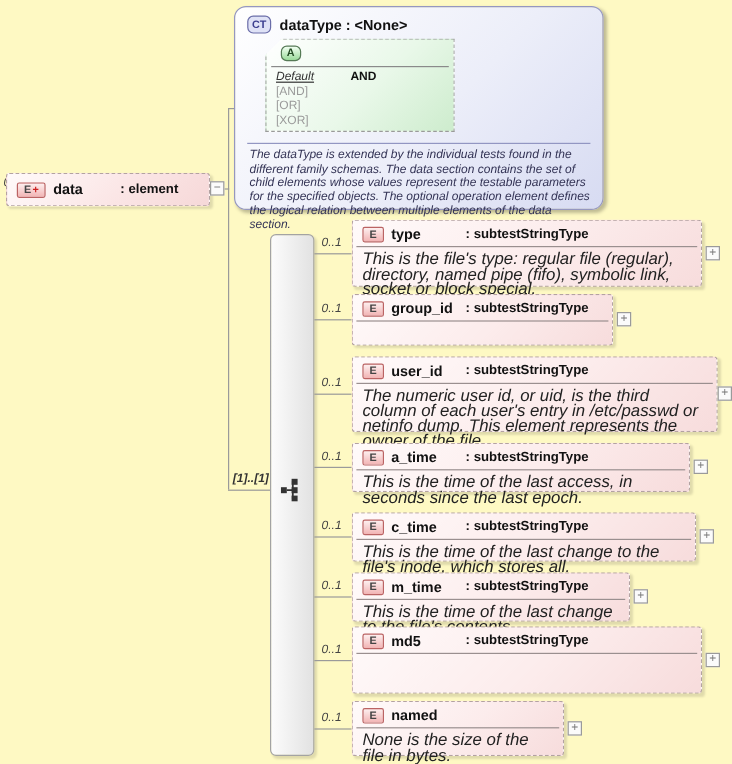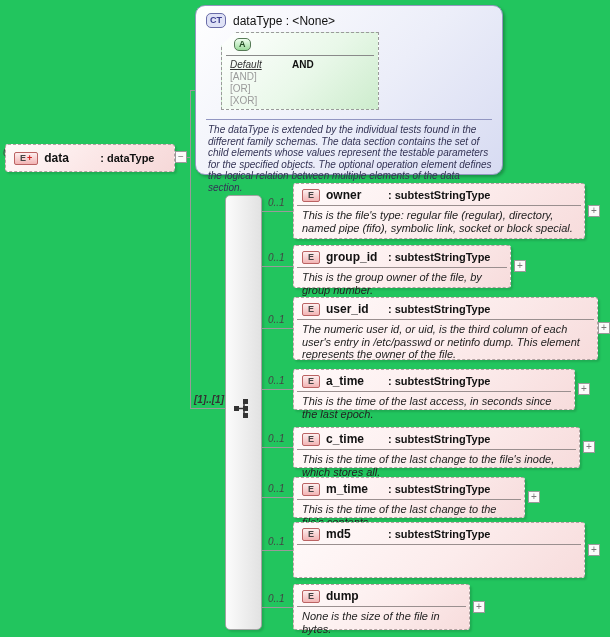--- a/index.html
+++ b/index.html
@@ -1,36 +1,36 @@
 <!DOCTYPE html>
 <html><head>
 <meta charset="utf-8">
 <style>
   html,body{margin:0;padding:0;background:#fff;}
   #stage{
-    position:relative;width:610px;height:637px;background:#22c55e;
+    position:relative;width:610px;height:637px;background:#fef9c3;
     font-family:"Liberation Sans",sans-serif;overflow:hidden;
   }
   .line{position:absolute;background:#9a9a9a;}
   .card{position:absolute;font-style:italic;font-size:10px;color:#444;white-space:nowrap;}
   .occur{position:absolute;font-style:italic;font-weight:bold;font-size:10px;color:#333;white-space:nowrap;}
 
   
   .ctbox{
     position:absolute;left:195px;top:5px;width:308px;height:170px;
     background:linear-gradient(135deg,#ffffff 0%,#eceef9 55%,#d7dbf2 100%);
     border:1px solid #9597c0;border-radius:10px;
     box-shadow:2px 2px 3px rgba(0,0,0,0.25);box-sizing:border-box;
   }
   .ctheader{display:flex;align-items:center;gap:7px;padding:7px 10px 4px 10px;}
   .cticon{
     font-size:9px;font-weight:bold;color:#3c3f8f;background:#dfe2f6;
     border:1px solid #6a6da8;border-radius:5px;padding:1px 3px;line-height:11px;
   }
-  .cttitle{font-size:12px;font-weight:normal;color:#111;}
+  .cttitle{font-size:12px;font-weight:bold;color:#111;}
 
   
   .attrbox{
     position:absolute;left:25px;top:26px;width:158px;height:78px;
     background:linear-gradient(135deg,#ffffff 0%,#e9f8e9 55%,#cdeccd 100%);
     border:1px dashed #9a9a9a;box-sizing:border-box;
     clip-path:polygon(14px 0,100% 0,100% 100%,0 100%,0 14px);
     box-shadow:2px 2px 2px rgba(0,0,0,0.12);
   }
   .attrheader{display:flex;align-items:center;gap:6px;padding:5px 6px 3px 12px;}
@@ -64,21 +64,21 @@
   .eicon{
     font-size:9px;font-weight:bold;color:#444;text-align:center;
     background:linear-gradient(#fdefef,#f2b4b4);
     border:1px solid #bb6363;border-radius:2px;padding:0 5px;line-height:11px;flex:none;
   }
   .eicon .plus{color:#cc2222;font-weight:bold;margin-left:1px;}
   .ename{font-size:12px;font-weight:bold;color:#111;min-width:56px;display:inline-block;}
   .etype{font-size:11px;font-weight:bold;color:#111;}
   .esep{height:1px;background:#9a8f8f;margin:1px 3px;}
   .eannot{
-    padding:2px 8px 3px 8px;font-size:11px;font-style:italic;
+    padding:2px 8px 3px 8px;font-size:14px;font-style:italic;
     color:#222;line-height:12.5px;
   }
 
   
   .rootbox{
     position:absolute;left:5px;top:144px;width:170px;height:28px;
     display:flex;align-items:center;gap:6px;padding:0 8px;box-sizing:border-box;
     background:linear-gradient(135deg,#fffafa 0%,#fbe6e6 55%,#f6d8d8 100%);
     border:1px dashed #b3a2a2;border-radius:3px;box-shadow:2px 2px 2px rgba(0,0,0,0.12);
   }
@@ -133,58 +133,57 @@
       </div>
     </div>
     <div class="ctsepline"></div>
     <div class="ctannot">The dataType is extended by the individual tests found in the different family schemas.  The data section contains the set of child elements whose values represent the testable parameters for the specified objects. The optional operation element defines the logical relation between multiple elements of the data section.</div>
   </div>
 
   <span class="card" style="left:3px;top:147px;">0..1</span>
   <div class="rootbox">
     <span class="eicon"><span>E</span><span class="plus">+</span></span>
     <span class="ename">data</span>
-    <span class="etype">: dataType</span>
+    <span class="etype">: element</span>
   </div>
   <div class="toggle" style="left:175px;top:151px;">−</div>
 
   <span class="occur" style="left:194px;top:394px;">[1]..[1]</span>
   <div class="seqbar"></div>
   <svg class="seqicon" viewBox="0 0 20 20">
     <rect x="0" y="8" width="5" height="5" fill="#333"></rect>
     <line x1="5" y1="10.5" x2="10" y2="10.5" stroke="#333" stroke-width="1.5"></line>
     <line x1="10" y1="3" x2="10" y2="18" stroke="#333" stroke-width="1.5"></line>
     <rect x="9" y="1" width="5" height="5" fill="#333"></rect>
     <rect x="9" y="8" width="5" height="5" fill="#333"></rect>
     <rect x="9" y="15" width="5" height="5" fill="#333"></rect>
   </svg>
 
   <div class="line" style="left:262px;top:211px;width:31px;height:1px;"></div>
   <span class="card" style="left:268px;top:197px;">0..1</span>
   <div class="ebox" style="left:293px;top:183px;width:292px;height:56px;">
     <div class="eheader">
       <span class="eicon">E</span>
-      <span class="ename">owner</span>
+      <span class="ename">type</span>
       <span class="etype">: subtestStringType</span>
     </div>
     <div class="esep"></div>
     <div class="eannot">This is the file's type: regular file (regular), directory, named pipe (fifo), symbolic link, socket or block special.</div>
   </div>
   <div class="toggle" style="left:588px;top:205px;">+</div>
 
   <div class="line" style="left:262px;top:266px;width:31px;height:1px;"></div>
   <span class="card" style="left:268px;top:252px;">0..1</span>
   <div class="ebox" style="left:293px;top:245px;width:218px;height:43px;">
     <div class="eheader">
       <span class="eicon">E</span>
       <span class="ename">group_id</span>
       <span class="etype">: subtestStringType</span>
     </div>
     <div class="esep"></div>
-    <div class="eannot">This is the group owner of the file, by group number.</div>
   </div>
   <div class="toggle" style="left:514px;top:260px;">+</div>
 
   <div class="line" style="left:262px;top:328px;width:31px;height:1px;"></div>
   <span class="card" style="left:268px;top:314px;">0..1</span>
   <div class="ebox" style="left:293px;top:297px;width:305px;height:63px;">
     <div class="eheader">
       <span class="eicon">E</span>
       <span class="ename">user_id</span>
       <span class="etype">: subtestStringType</span>
@@ -243,20 +242,20 @@
     </div>
     <div class="esep"></div>
   </div>
   <div class="toggle" style="left:588px;top:544px;">+</div>
 
   <div class="line" style="left:262px;top:607px;width:31px;height:1px;"></div>
   <span class="card" style="left:268px;top:593px;">0..1</span>
   <div class="ebox" style="left:293px;top:584px;width:177px;height:46px;">
     <div class="eheader">
       <span class="eicon">E</span>
-      <span class="ename">dump</span>
+      <span class="ename">named</span>
     </div>
     <div class="esep"></div>
     <div class="eannot">None is the size of the file in bytes.</div>
   </div>
   <div class="toggle" style="left:473px;top:601px;">+</div>
 
 </div>
 
 </body></html>

